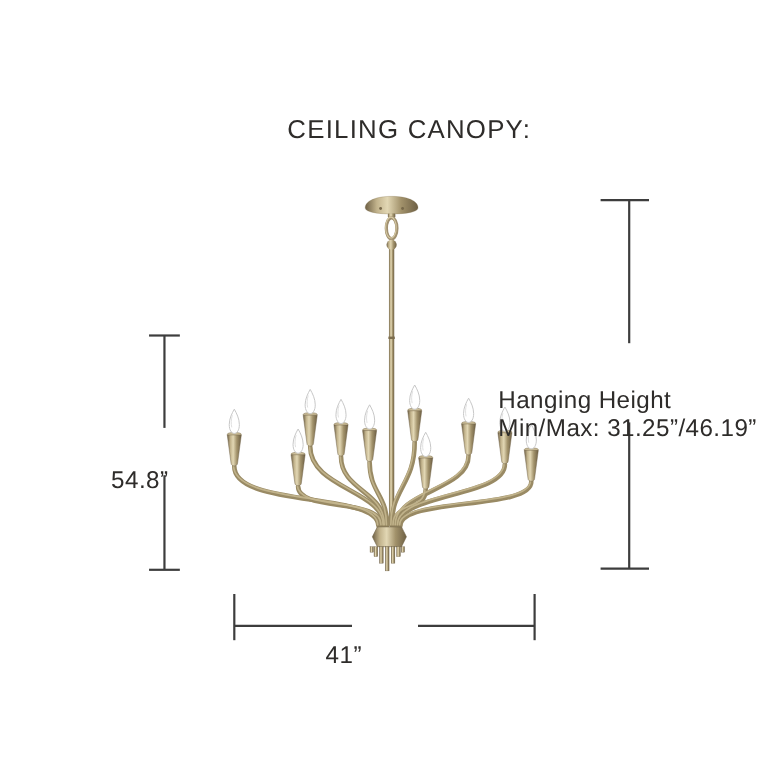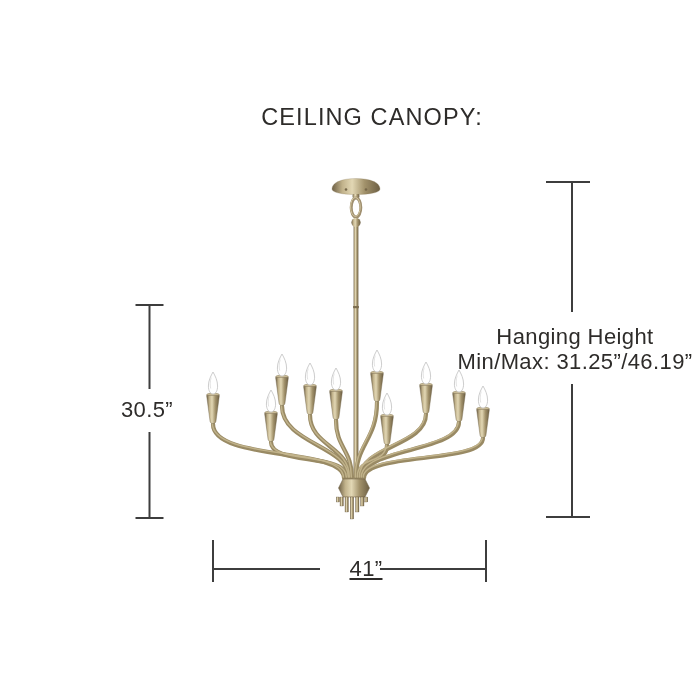--- a/index.html
+++ b/index.html
@@ -16,24 +16,24 @@
     background:var(--background);
     font-family:"Liberation Sans", sans-serif;
     color:var(--text);
     overflow:hidden;
     padding-left:44px;
   }
   .canopy-note{
     position:absolute;left:0;right:0;top:103px;
     text-align:center;font-size:23.5px;line-height:28px;letter-spacing:1.1px;
   }
-  .dim-label{position:absolute;text-align:center;font-size:22px;line-height:24.5px;letter-spacing:0.4px;}
+  .dim-label{position:absolute;text-align:left;font-size:22px;line-height:24.5px;letter-spacing:0.4px;margin-top:27px;}
   .label-height{left:101px;top:398px;width:92px;}
   .label-hanging{left:453px;top:325px;width:244px;}
-  .label-width{left:324px;top:557px;width:84px;text-decoration:underline;}
+  .label-width{left:296px;top:557px;width:84px;}
   svg{position:absolute;left:0;top:0;}
   .dim{stroke:var(--dimension-line);stroke-width:2;fill:none;}
   .arm{stroke:var(--brass-base);stroke-width:4.2;fill:none;stroke-linecap:round;}
   .arm-hl{stroke:var(--brass-highlight);stroke-width:1.5;fill:none;stroke-linecap:round;opacity:.85;}
 </style>
 </head>
 <body>
 
 <div class="canvas">
 
@@ -137,21 +137,21 @@
       <use href="#candle" transform="translate(310,363)"></use>
       <use href="#candle" transform="translate(336,368)"></use>
       <use href="#candle" transform="translate(377,350)"></use>
       <use href="#candle" transform="translate(387,393)"></use>
       <use href="#candle" transform="translate(426,362)"></use>
       <use href="#candle" transform="translate(459,370)"></use>
       <use href="#candle" transform="translate(483,386)"></use>
     </g>
   </svg>
 
-  <div class="dim-label label-height">30.5”</div>
+  <div class="dim-label label-height">54.8”</div>
 
   <div class="dim-label label-hanging">
     <div>Hanging Height</div>
     <div>Min/Max: 31.25”/46.19”</div>
   </div>
 
   <div class="dim-label label-width">41”</div>
 
 </div>
 

